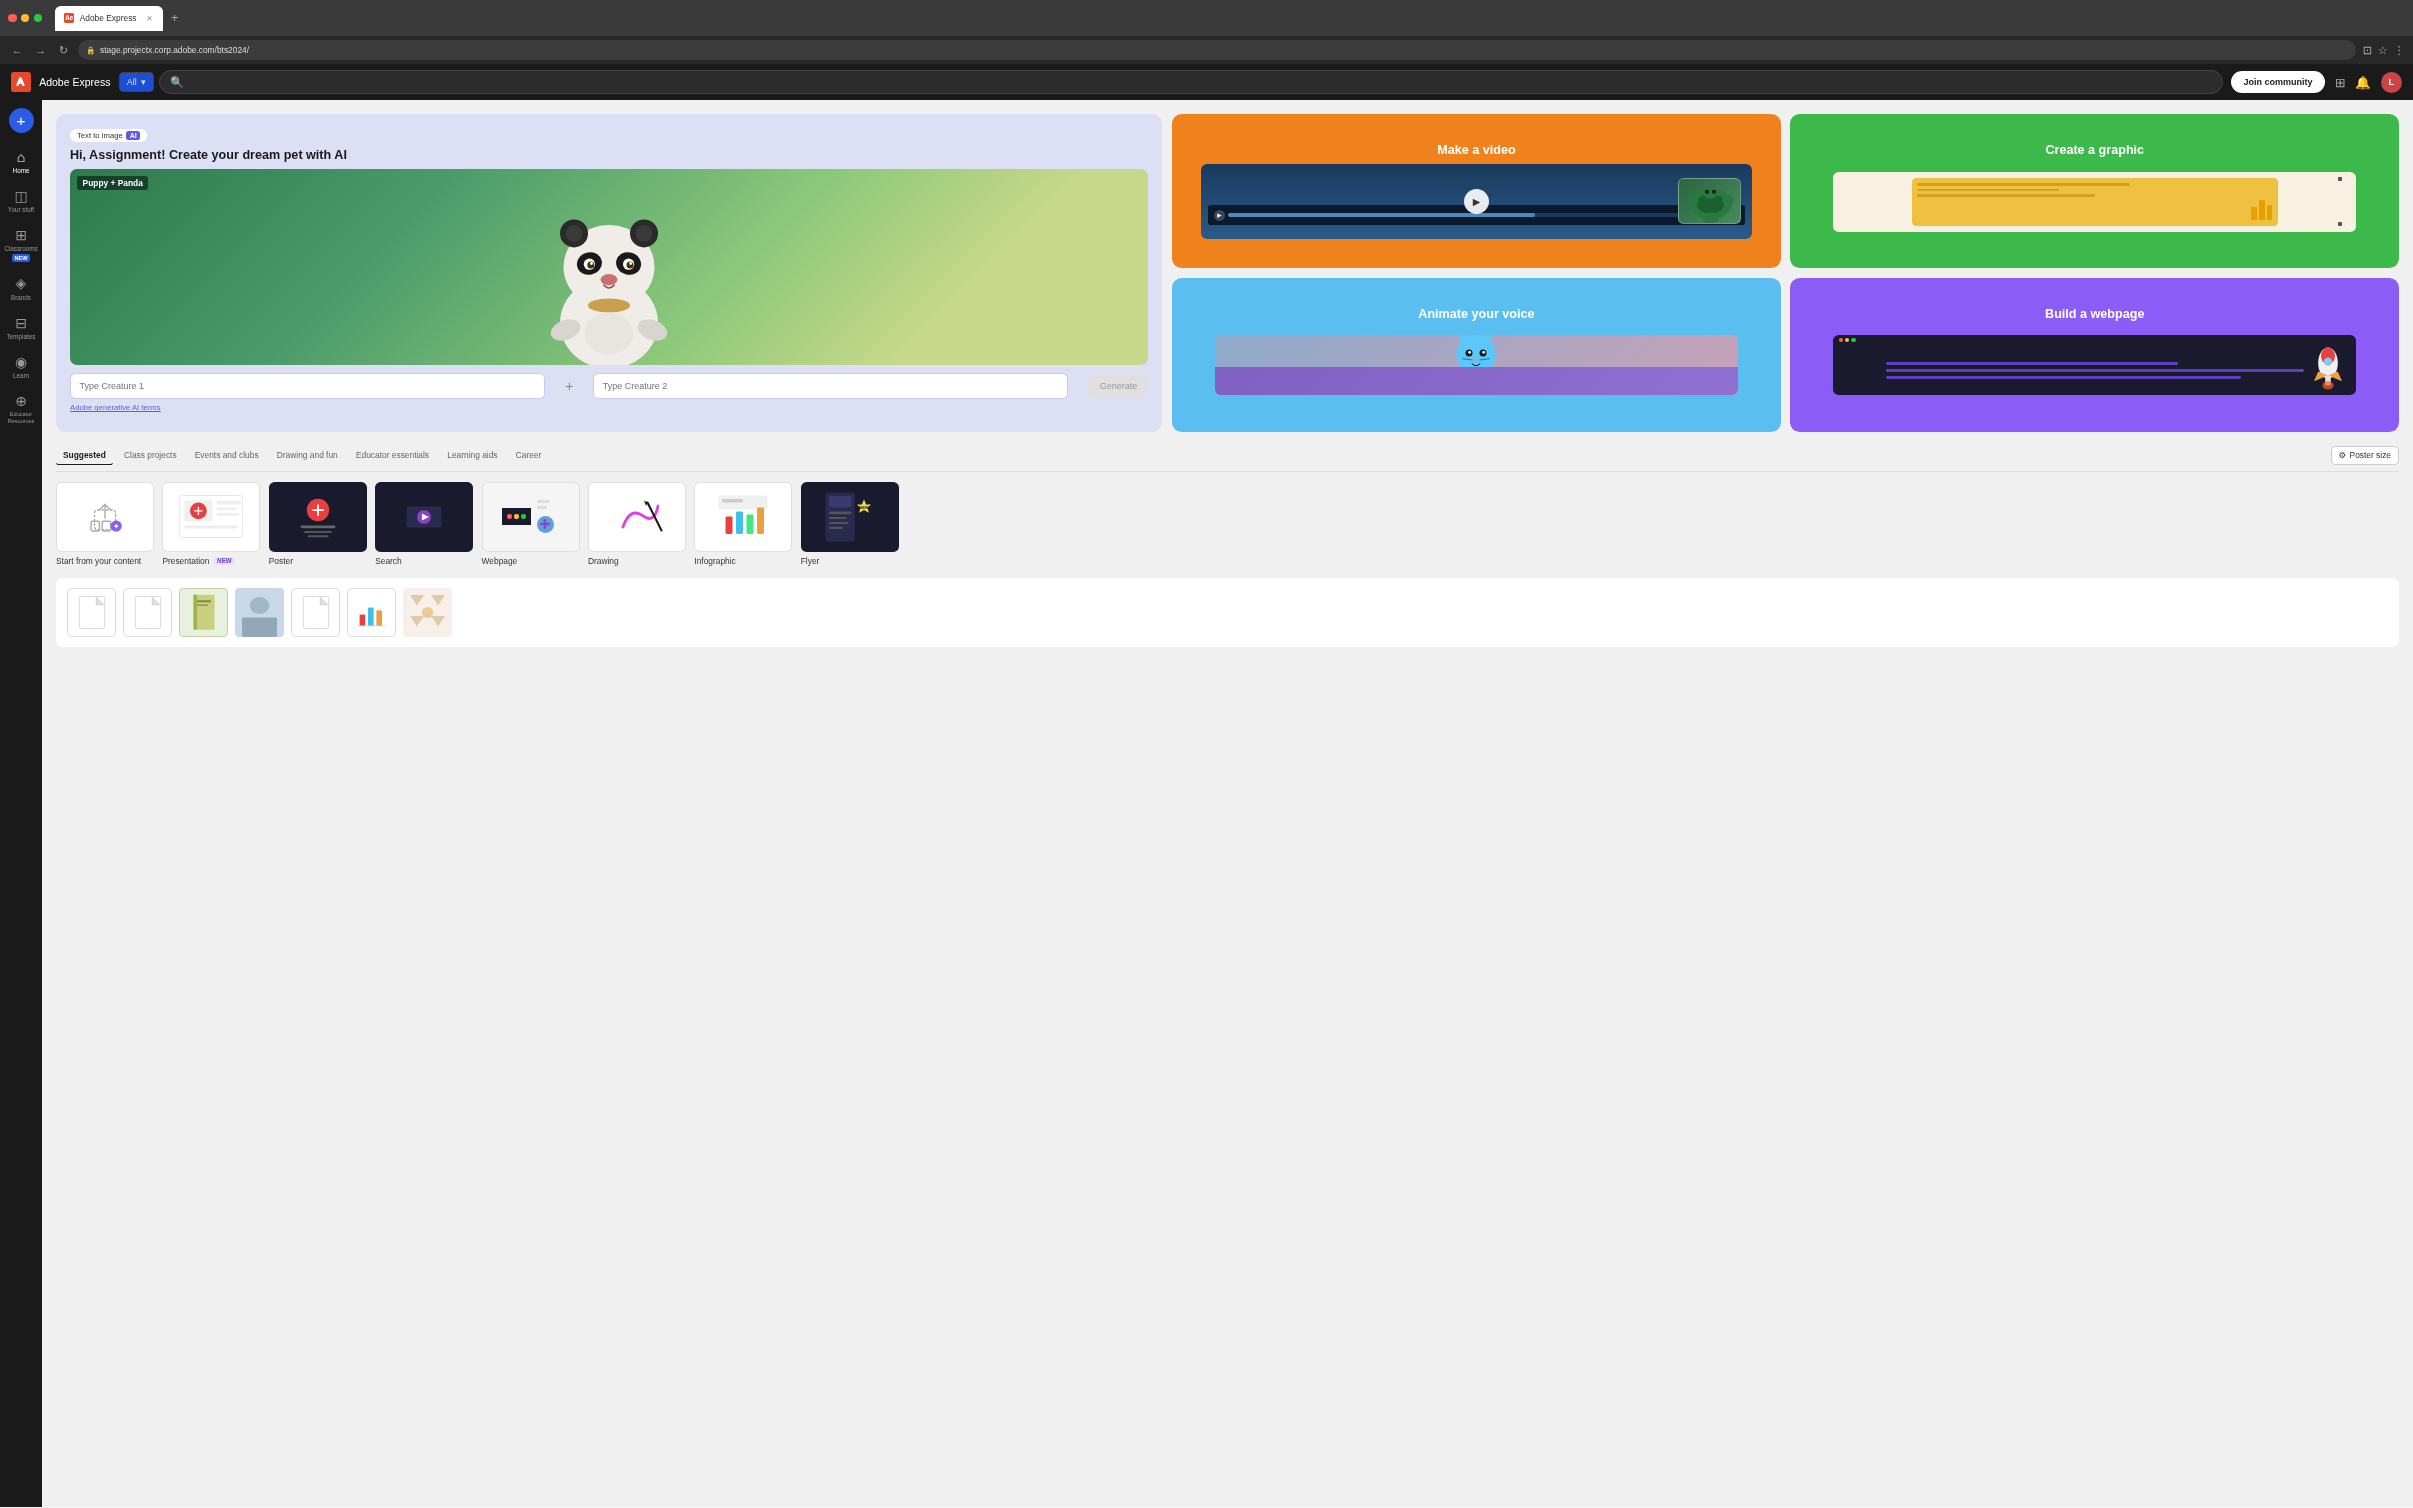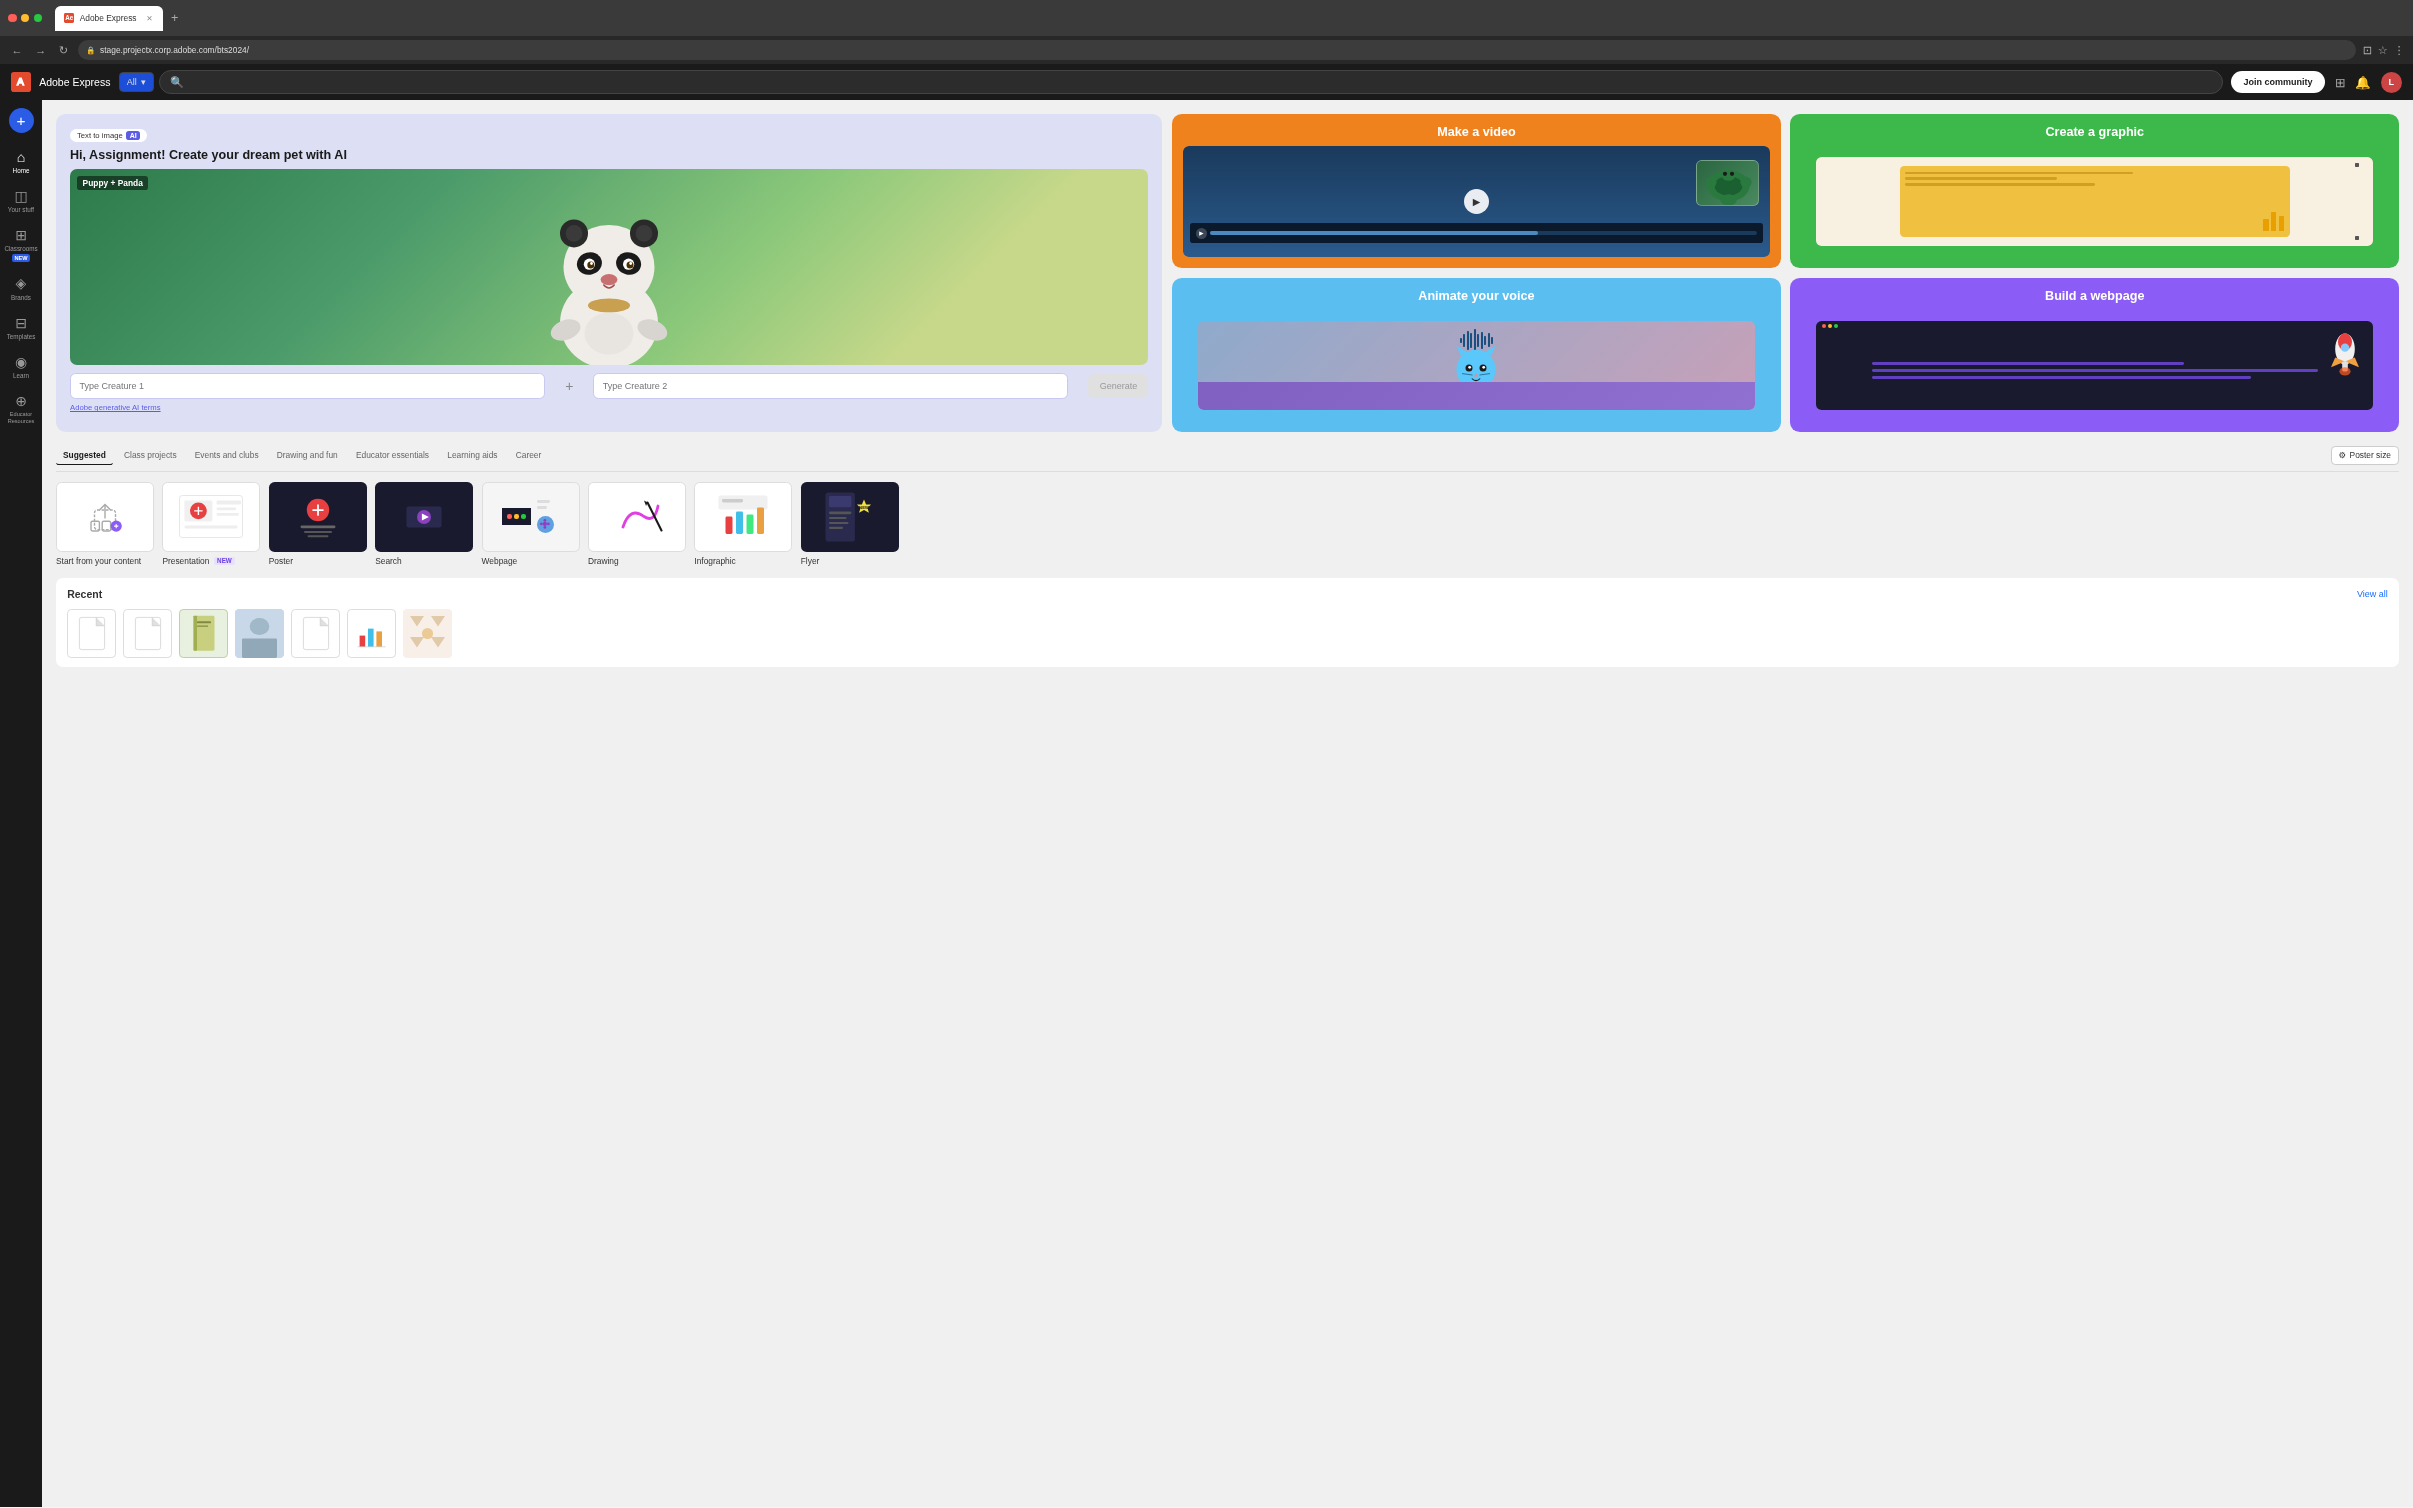--- a/index.html
+++ b/index.html
@@ -277,21 +277,21 @@
       font-size: 7.7px;
       color: #5c5ce6;
       margin-top: 4.2px;
       cursor: pointer;
       text-decoration: underline;
     }
 
     
     .feature-card {
       border-radius: 9.8px;
-      padding: 11px;
+      padding: 29px;
       display: flex;
       flex-direction: column;
       position: relative;
       overflow: hidden;
     }
     .feature-card-title {
       font-size: 12.6px;
       font-weight: 700;
       color: white;
       text-align: center;
@@ -886,24 +886,20 @@
             <rect x="10" y="40" width="25" height="3" rx="1.5" fill="#555"></rect>
             <rect x="10" y="47" width="28" height="3" rx="1.5" fill="#555"></rect>
             <rect x="10" y="54" width="20" height="3" rx="1.5" fill="#555"></rect>
           </svg>
         </div>
         <div class="template-label">Flyer</div>
       </div>
     </div>
 
     <div style="margin-top:12.6px;background:white;border-radius:7px;padding:9.8px 11.2px;">
-      <div style="display:flex;align-items:center;margin-bottom:8.4px;">
-        <span class="recent-label">Recent</span>
-        <span class="view-all" style="margin-left:auto;">View all</span>
-      </div>
       <div style="display:flex;gap:7px;align-items:center;">
 
         <div class="recent-item" style="background:white;border:0.7px solid #ddd;">
           <svg width="28" height="35" viewBox="0 0 40 50">
               <rect x="2" y="2" width="36" height="46" rx="3" fill="white" stroke="#ccc" stroke-width="1"></rect>
               <path d="M26,2 L38,14 L26,14 Z" fill="#e0e0e0"></path>
               <path d="M26,2 L26,14 L38,14" fill="none" stroke="#ccc" stroke-width="1"></path>
             </svg>
         </div>
 

